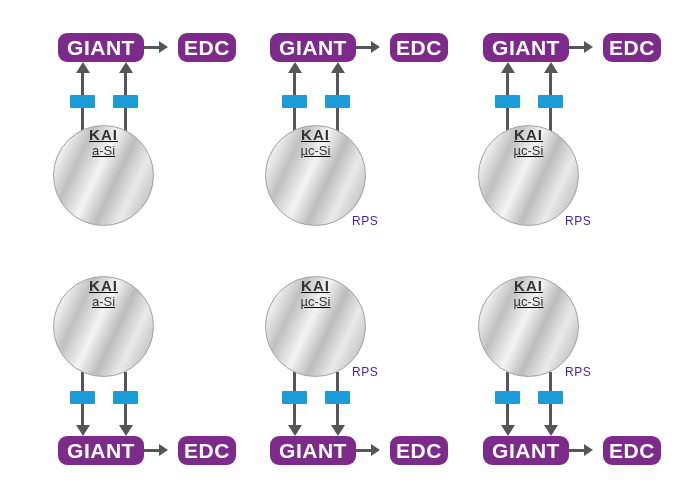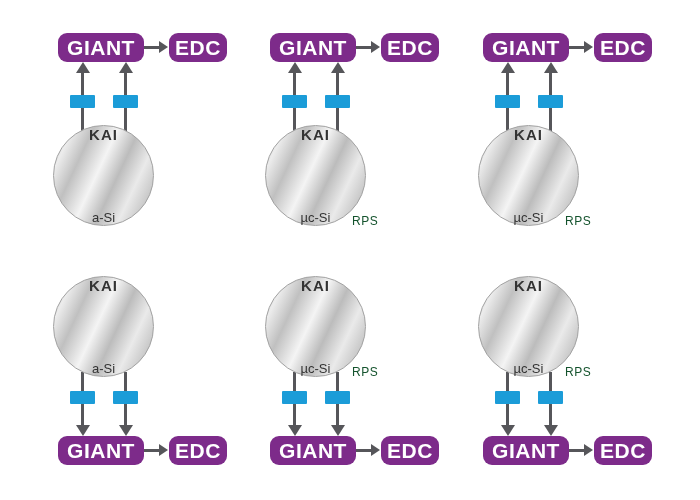--- a/index.html
+++ b/index.html
@@ -8,21 +8,21 @@
 
   .panel{position:absolute;width:214px;height:206px;}
   #p0{left:30px;top:28px}  #p1{left:242px;top:28px}  #p2{left:455px;top:28px}
   #p3{left:30px;top:272px} #p4{left:242px;top:272px} #p5{left:455px;top:272px}
 
   
   .pbox{position:absolute;height:29px;background:#7d2b8a;color:#fff;font-weight:700;
         font-size:21px;letter-spacing:0.5px;display:flex;align-items:center;justify-content:center;
         border-radius:9px;z-index:4;}
   .giant{left:28px;width:86px;}
-  .edc{left:139px;width:58px;}
+  .edc{left:148px;width:58px;}
   .top .pbox{top:5px;} .bottom .pbox{top:164px;}
 
   
   .hline{position:absolute;left:114px;width:16px;height:3px;background:#56565a;z-index:3;}
   .top .hline{top:18px;} .bottom .hline{top:177px;}
   .hhead{position:absolute;left:129px;width:0;height:0;border-left:9px solid #56565a;
          border-top:6px solid transparent;border-bottom:6px solid transparent;z-index:3;}
   .top .hhead{top:13px;} .bottom .hhead{top:172px;}
 
   
@@ -37,28 +37,28 @@
   .vh1{left:45.5px;} .vh2{left:88.5px;}
 
   
   .blue{position:absolute;width:25px;height:13px;background:#1b9cd8;z-index:3;border-radius:1px;}
   .b1{left:40px;} .b2{left:83px;}
   .top .blue{top:67px;} .bottom .blue{top:119px;}
 
   
   .circle{position:absolute;left:23px;width:99px;height:99px;border-radius:50%;
           border:1px solid #a2a2a2;z-index:2;display:flex;flex-direction:column;
-          align-items:center;justify-content:space-between;gap:0;
+          align-items:center;justify-content:flex-start;gap:0;
           background:linear-gradient(115deg,#c6c6c6 0%,#ececec 14%,#c0c0c0 28%,
-                     #f4f4f4 45%,#bcbcbc 60%,#eaeaea 75%,#c8c8c8 88%,#dedede 100%);}
+                     #f4f4f4 45%,#bcbcbc 60%,#eaeaea 75%,#c8c8c8 88%,#dedede 100%);text-decoration:underline;}
   .top .circle{top:97px;} .bottom .circle{top:4px;}
   .kai{font-weight:700;font-size:15px;color:#333;letter-spacing:1px;}
   .mat{font-size:13px;color:#333;}
 
-  .rps{position:absolute;font-size:12px;color:#14532d;letter-spacing:0.5px;z-index:3;}
+  .rps{position:absolute;font-size:12px;color:#4c1d95;letter-spacing:0.5px;z-index:3;}
   .top .rps{left:110px;top:186px;} .bottom .rps{left:110px;top:93px;}
 </style>
 </head>
 <body>
 
 <div class="stage">
 
   <div class="panel top" id="p0">
     <div class="pbox giant">GIANT</div>
     <div class="hline"></div>

